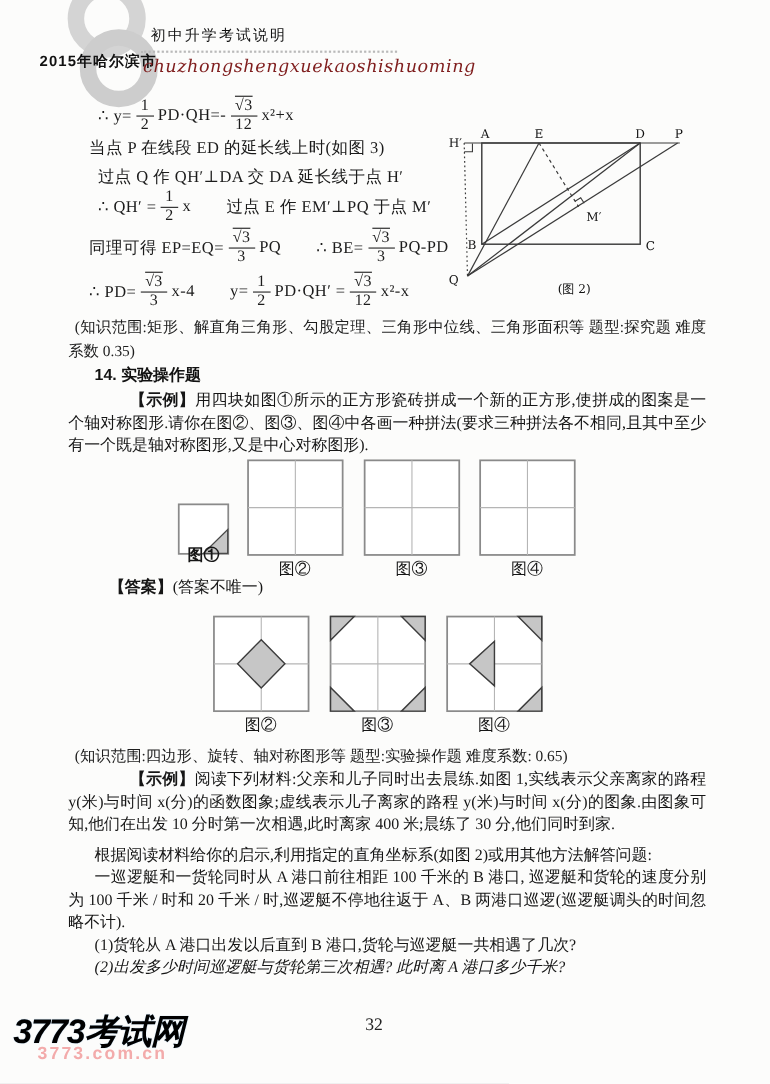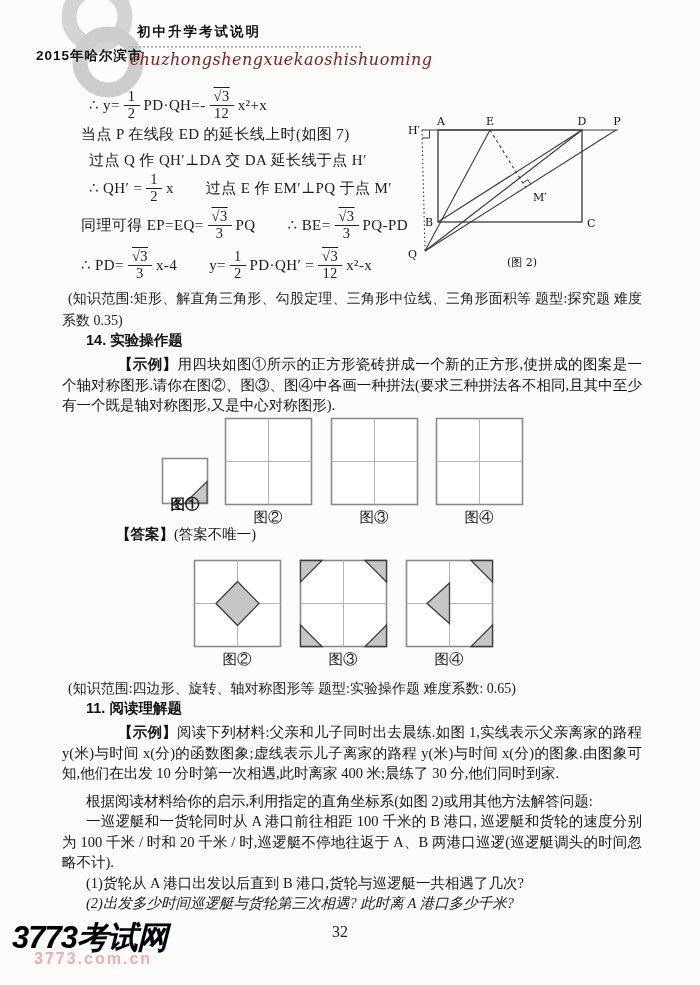--- a/index.html
+++ b/index.html
@@ -3,21 +3,21 @@
 <meta charset="utf-8">
 <style>
   html,body{margin:0;padding:0;background:#e8e8e8;}
   .page{position:relative;width:700px;height:985px;background:#fcfcfb;overflow:hidden;
         color:#1b1b1b;font-family:"Liberation Serif","DejaVu Serif",serif;}
   
   .wm-rings{position:absolute;left:50px;top:-25px;}
   .hdr-edition{position:absolute;left:36px;top:47px;font-family:"Liberation Sans","DejaVu Sans",sans-serif;
         font-weight:bold;font-size:13.5px;letter-spacing:1px;color:#111;}
   .hdr-title{position:absolute;left:137px;top:23px;font-family:"Liberation Sans","DejaVu Sans",sans-serif;
-        font-weight:bold;font-size:13.5px;letter-spacing:2px;color:#111;}
+        font-weight:normal;font-size:13.5px;letter-spacing:2px;color:#111;}
   .hdr-dots{position:absolute;left:128px;top:46px;width:233px;border-top:2px dotted #b9b9b9;}
   .hdr-pinyin{position:absolute;left:130px;top:50px;font-size:16px;font-style:italic;
         color:#7f1d1d;letter-spacing:0.5px;font-family:"DejaVu Serif",serif;}
   
   .mline{position:absolute;display:flex;align-items:center;height:34px;
         font-size:15px;letter-spacing:0.4px;white-space:nowrap;}
   .mline .tx{padding:0 1px;}
   .frac{display:inline-flex;flex-direction:column;align-items:center;margin:0 3px;line-height:1.1;font-size:14.5px;}
   .frac .fn{border-bottom:1px solid #222;padding:0 4px;}
   .frac .fn.rad{text-decoration:overline;}
@@ -65,21 +65,21 @@
       </span>
     <span class="tx">PD·QH=-</span>
     <span class="frac">
         <span class="fn rad">√3</span>
         <span class="fd">12</span>
       </span>
     <span class="tx">x²+x</span>
   </div>
 
   <div class="mline plain" style="left:80px;top:124px;height:20px;">
-    <span class="tx">当点 P 在线段 ED 的延长线上时(如图 7)</span>
+    <span class="tx">当点 P 在线段 ED 的延长线上时(如图 3)</span>
   </div>
 
   <div class="mline plain" style="left:88px;top:150px;height:20px;">
     <span class="tx">过点 Q 作 QH′⊥DA 交 DA 延长线于点 H′</span>
   </div>
 
   <div class="mline" style="left:88px;top:171px;">
     <span class="tx">∴ QH′ =</span>
     <span class="frac">
         <span class="fn">1</span>
@@ -176,21 +176,21 @@
   <svg style="position:absolute;left:435px;top:417px;" width="89" height="89">
     <rect x="1.5" y="1.5" width="86" height="86" fill="#fff" stroke="#8a8a8a" stroke-width="1.6"></rect>
     <line x1="44.5" y1="1.5" x2="44.5" y2="87.5" stroke="#b5b5b5" stroke-width="1"></line>
     <line x1="1.5" y1="44.5" x2="87.5" y2="44.5" stroke="#b5b5b5" stroke-width="1"></line>
   </svg>
   <div class="figlbl" style="left:160px;top:495px;width:50px;font-weight:bold;">图①</div>
   <div class="figlbl" style="left:238px;top:508px;width:60px;">图②</div>
   <div class="figlbl" style="left:344px;top:508px;width:60px;">图③</div>
   <div class="figlbl" style="left:449px;top:508px;width:60px;">图④</div>
 
-  <div class="para" style="left:84px;top:524px;width:300px;">
+  <div class="para" style="left:67px;top:524px;width:300px;">
     <span class="blabel">【答案】</span><span>(答案不唯一)</span>
   </div>
 
   <svg style="position:absolute;left:193px;top:559px;" width="89" height="89">
     <rect x="1.5" y="1.5" width="86" height="86" fill="#fff" stroke="#8a8a8a" stroke-width="1.6"></rect>
     <line x1="44.5" y1="1.5" x2="44.5" y2="87.5" stroke="#b5b5b5" stroke-width="1"></line>
     <line x1="1.5" y1="44.5" x2="87.5" y2="44.5" stroke="#b5b5b5" stroke-width="1"></line>
     <polygon points="44.5,22.5 66,44.5 44.5,66.5 23,44.5" fill="#c6c6c6" stroke="#3d3d3d" stroke-width="1.3"></polygon>
   </svg>
   <svg style="position:absolute;left:299px;top:559px;" width="89" height="89">
@@ -216,21 +216,20 @@
   </svg>
   <div class="figlbl" style="left:207px;top:650px;width:60px;">图②</div>
   <div class="figlbl" style="left:313px;top:650px;width:60px;">图③</div>
   <div class="figlbl" style="left:419px;top:650px;width:60px;">图④</div>
 
   <div class="scope" style="left:62px;top:678px;width:580px;text-indent:6px;">
     <span>(知识范围:四边形、旋转、轴对称图形等  题型:实验操作题  难度系数: 0.65)</span>
   </div>
 
   <div class="sec11" style="position:absolute;left:62px;top:699px;width:580px;">
-    <div class="heading" style="position:relative;left:24px;margin-bottom:4px;">11. 阅读理解题</div>
     <div class="para ind" style="position:relative;">
       <span class="blabel">【示例】</span><span>阅读下列材料:父亲和儿子同时出去晨练.如图 1,实线表示父亲离家的路程 y(米)与时间 x(分)的函数图象;虚线表示儿子离家的路程 y(米)与时间 x(分)的图象.由图象可知,他们在出发 10 分时第一次相遇,此时离家 400 米;晨练了 30 分,他们同时到家.</span>
     </div>
     <div class="para ind sp" style="position:relative;margin-top:7px;">
       <span>根据阅读材料给你的启示,利用指定的直角坐标系(如图 2)或用其他方法解答问题:</span>
     </div>
     <div class="para ind" style="position:relative;">
       <span>一巡逻艇和一货轮同时从 A 港口前往相距 100 千米的 B 港口, 巡逻艇和货轮的速度分别为 100 千米 / 时和 20 千米 / 时,巡逻艇不停地往返于 A、B 两港口巡逻(巡逻艇调头的时间忽略不计).</span>
     </div>
     <div class="para ind" style="position:relative;">

